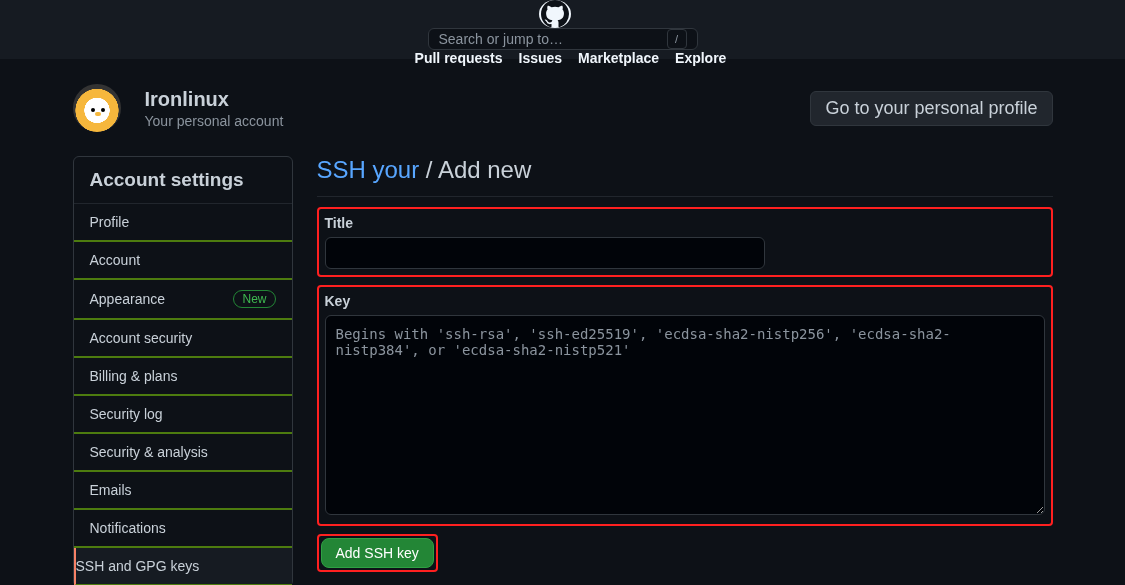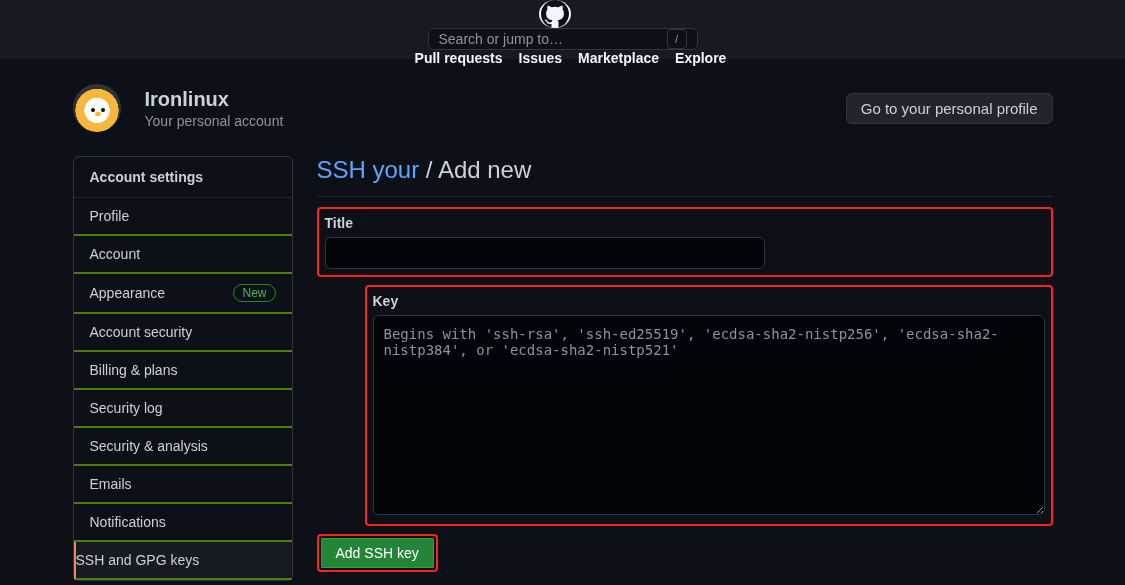--- a/index.html
+++ b/index.html
@@ -86,36 +86,36 @@
     font-weight: 600;
     color: #c9d1d9;
   }
   .subtitle { color: #8b949e; font-size: 14px; margin-top: 2px; }
   .btn {
     background: #21262d;
     border: 1px solid #30363d;
     border-radius: 6px;
     padding: 6px 14px;
     color: #c9d1d9;
-    font-size: 15px;
+    font-size: 18px;
     cursor: pointer;
   }
   .layout { display: flex; gap: 24px; }
   .sidebar {
     width: 220px;
     border: 1px solid #30363d;
     border-radius: 6px;
     background: #0d1117;
   }
   .side-header {
     padding: 12px 16px;
     font-weight: 600;
     color: #c9d1d9;
     border-bottom: 1px solid #21262d;
-    font-size: 14px;
+    font-size: 19px;
   }
   .side-item {
     display: flex;
     align-items: center;
     justify-content: space-between;
     padding: 10px 16px;
     color: #c9d1d9;
     text-decoration: none;
     border-bottom: 2px solid #4d7c0f;
     font-size: 14px;
@@ -137,21 +137,21 @@
   .page-title {
     font-size: 24px;
     font-weight: 400;
     margin-bottom: 12px;
   }
   .page-title .link { color: #58a6ff; }
   .page-title .sep { color: #c9d1d9; }
   .divider { border: none; border-top: 1px solid #21262d; margin-bottom: 10px; }
   .form-group { margin-bottom: 8px; padding: 6px; border-radius: 2px; }
   .hl-title { border: 2px solid #ff2020; border-radius: 4px; padding: 6px; }
-  .hl-key { border: 2px solid #ff2020; border-radius: 4px; padding: 6px; margin-left: 48px; }
+  .hl-key { border: 2px solid #ff2020; border-radius: 4px; padding: 6px; }
   .hl-btn-wrap { display: inline-block; border: 2px solid #ff2020; border-radius: 4px; padding: 2px; }
   .form-label { font-weight: 600; font-size: 14px; color: #c9d1d9; display:block; margin-bottom: 6px; }
   .form-input {
     width: 440px;
     background: #010409;
     border: 1px solid #30363d;
     border-radius: 6px;
     padding: 7px 10px;
     color: #c9d1d9;
     font-size: 14px;
@@ -167,21 +167,21 @@
     font-size: 14px;
     resize: vertical;
   }
   .form-textarea::placeholder { color: #8b949e; }
   .btn-primary {
     background: #238636;
     border: 1px solid #2ea043;
     color: #fff;
     font-weight: 500;
     padding: 6px 14px;
-    border-radius: 1px;
+    border-radius: 8px;
     font-size: 14px;
     cursor: pointer;
   }
 </style>
 </head>
 <body>
 
 <div class="top-nav">
   <a class="logo-circle">
     <svg viewBox="0 0 16 16" fill="#0d1117">

